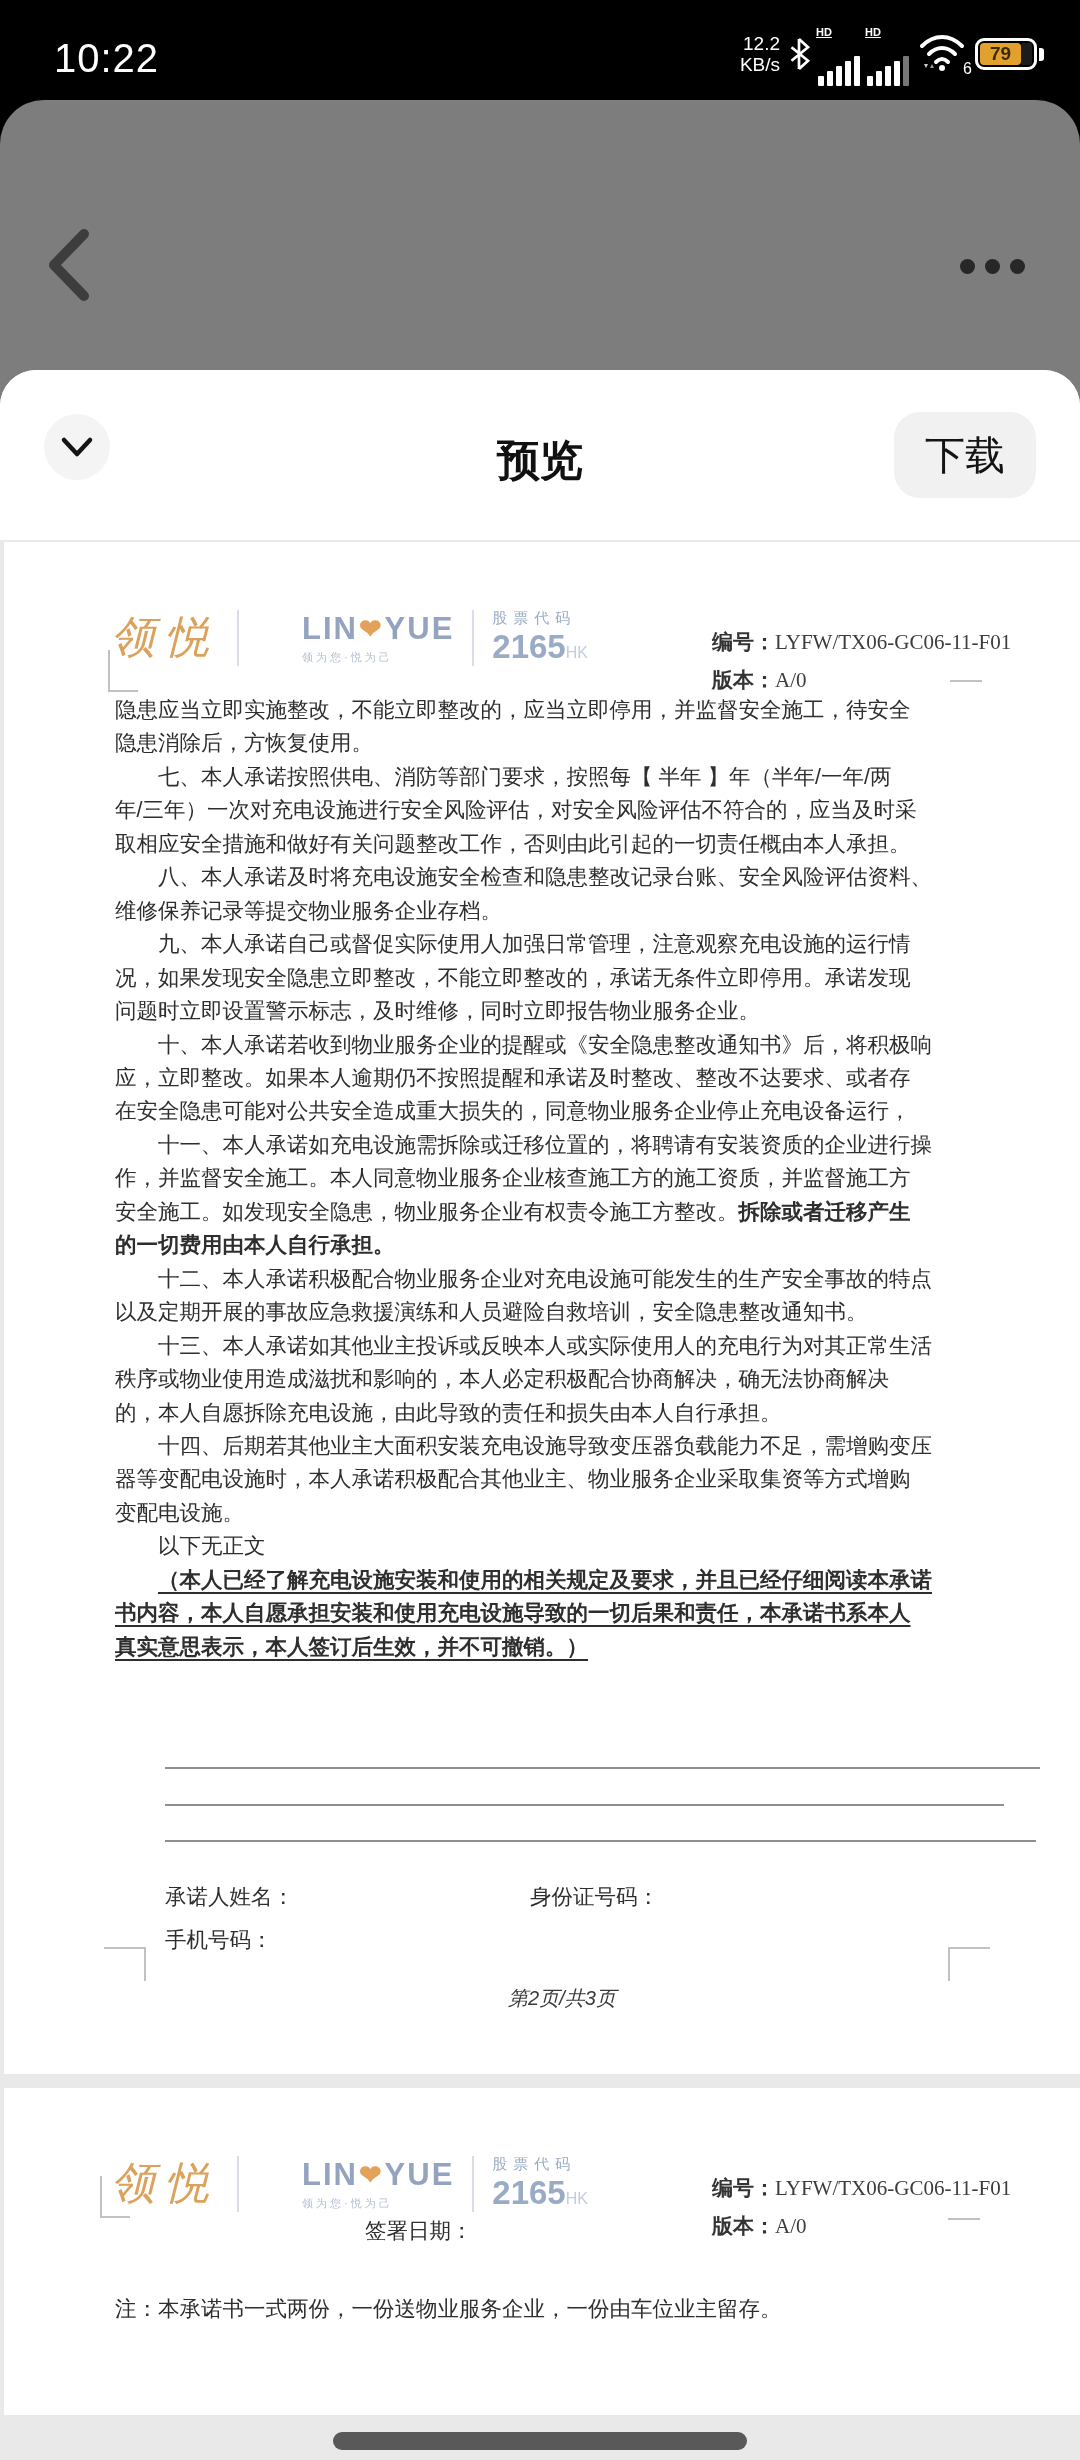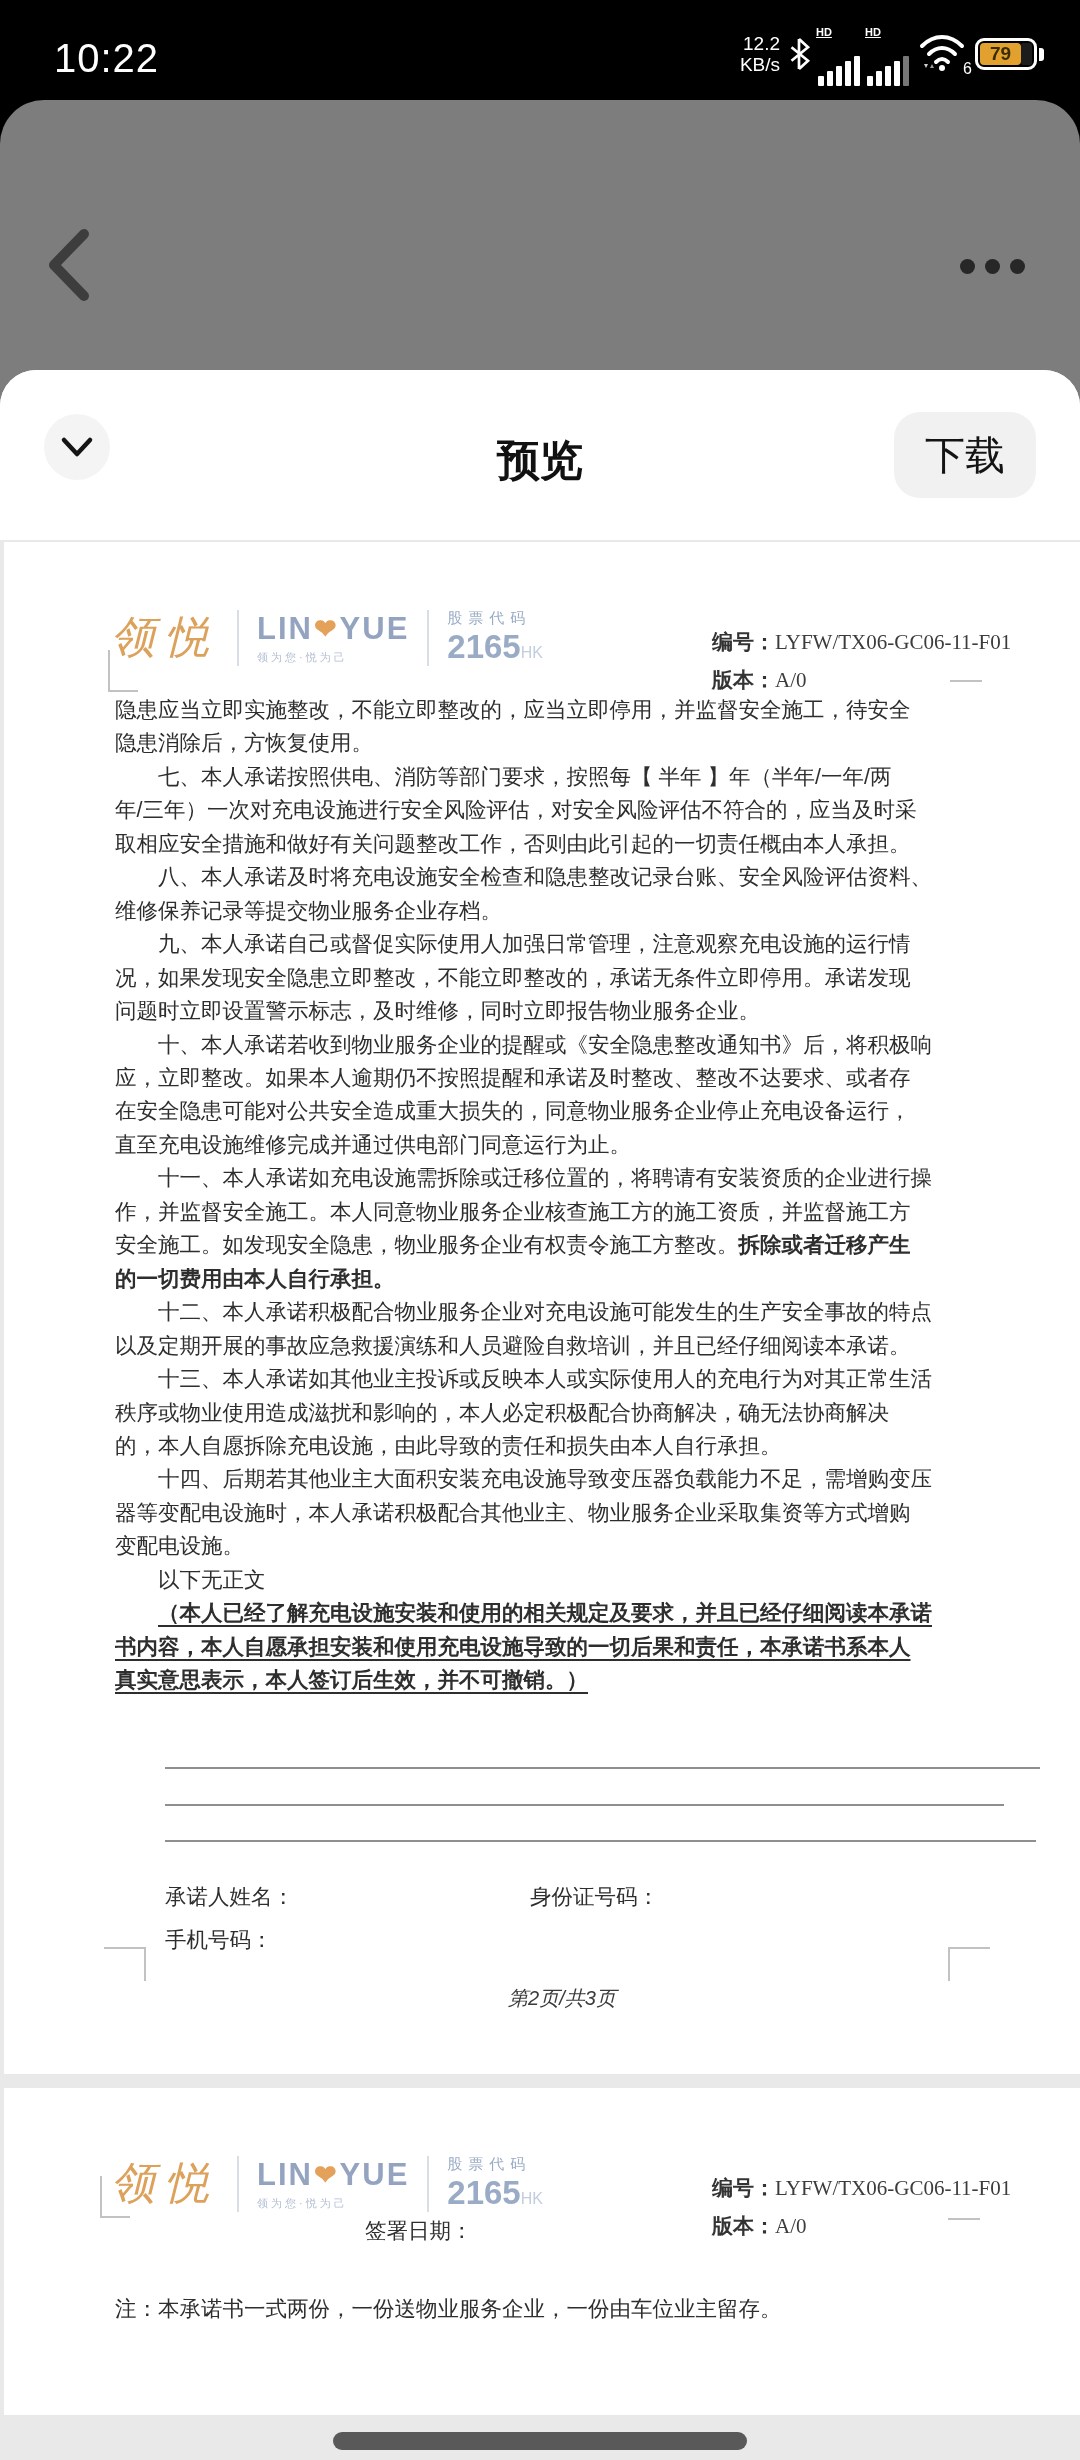--- a/index.html
+++ b/index.html
@@ -39,21 +39,21 @@
   
   .content{position:absolute;left:0;top:170px;width:1080px;height:1920px;background:#e9e9e9;overflow:hidden;}
   .page{position:absolute;left:4px;width:1072px;background:#fff;padding-left:44px;}
   .page-1{top:2px;height:1532px;}
   .page-2{top:1548px;height:327px;}
   
   .doc-header{position:absolute;left:0;top:0;width:100%;height:160px;}
   .logo-row{position:absolute;left:107px;top:66px;display:flex;align-items:center;gap:18px;}
   .logo-cn{font-family:"DejaVu Serif",serif;font-style:italic;font-size:44px;color:#dca25c;letter-spacing:10px;white-space:nowrap;}
   .logo-sep{width:2px;height:56px;background:#d8dde6;}
-  .logo-en{display:flex;flex-direction:column;justify-content:center;}
+  .logo-en{display:flex;flex-direction:column;justify-content:center;margin-left:45px;}
   .logo-en .en{font-size:31px;font-weight:700;color:#94a4c0;letter-spacing:2px;display:flex;align-items:center;}
   .logo-en .heart{color:#e4a15a;font-size:27px;margin:0 1px;}
   .logo-en .tag{font-size:11px;color:#b3bed2;letter-spacing:3px;margin-top:3px;}
   .stock{display:flex;flex-direction:column;justify-content:center;}
   .stock .lbl{font-size:15px;color:#9aabc6;letter-spacing:6px;}
   .stock .code{font-size:33px;font-weight:700;color:#9aabc6;}
   .stock .code small{font-size:16px;color:#c3cddd;font-weight:400;}
   .doc-no{position:absolute;left:708px;top:86px;font-size:21px;color:#333;white-space:nowrap;}
   .doc-no .lab{font-weight:700;}
   .doc-no .val{font-family:"Liberation Serif",serif;color:#3c3c3c;}
@@ -193,27 +193,26 @@
             <div class="doc-line"><span>年/三年）一次对充电设施进行安全风险评估，对安全风险评估不符合的，应当及时采</span></div>
             <div class="doc-line"><span>取相应安全措施和做好有关问题整改工作，否则由此引起的一切责任概由本人承担。</span></div>
             <div class="doc-line indent"><span>八、本人承诺及时将充电设施安全检查和隐患整改记录台账、安全风险评估资料、</span></div>
             <div class="doc-line"><span>维修保养记录等提交物业服务企业存档。</span></div>
             <div class="doc-line indent"><span>九、本人承诺自己或督促实际使用人加强日常管理，注意观察充电设施的运行情</span></div>
             <div class="doc-line"><span>况，如果发现安全隐患立即整改，不能立即整改的，承诺无条件立即停用。承诺发现</span></div>
             <div class="doc-line"><span>问题时立即设置警示标志，及时维修，同时立即报告物业服务企业。</span></div>
             <div class="doc-line indent"><span>十、本人承诺若收到物业服务企业的提醒或《安全隐患整改通知书》后，将积极响</span></div>
             <div class="doc-line"><span>应，立即整改。如果本人逾期仍不按照提醒和承诺及时整改、整改不达要求、或者存</span></div>
             <div class="doc-line"><span>在安全隐患可能对公共安全造成重大损失的，同意物业服务企业停止充电设备运行，</span></div>
-            <div class="doc-line"><span>直至充电设施维修完成并通过供电部门同意运行为止。</span></div>
             <div class="doc-line indent"><span>十一、本人承诺如充电设施需拆除或迁移位置的，将聘请有安装资质的企业进行操</span></div>
             <div class="doc-line"><span>作，并监督安全施工。本人同意物业服务企业核查施工方的施工资质，并监督施工方</span></div>
             <div class="doc-line"><span>安全施工。如发现安全隐患，物业服务企业有权责令施工方整改。</span><span class="b">拆除或者迁移产生</span></div>
             <div class="doc-line"><span class="b">的一切费用由本人自行承担。</span></div>
             <div class="doc-line indent"><span>十二、本人承诺积极配合物业服务企业对充电设施可能发生的生产安全事故的特点</span></div>
-            <div class="doc-line"><span>以及定期开展的事故应急救援演练和人员避险自救培训，并且已经仔细阅读本承诺。</span></div>
+            <div class="doc-line"><span>以及定期开展的事故应急救援演练和人员避险自救培训，安全隐患整改通知书。</span></div>
             <div class="doc-line indent"><span>十三、本人承诺如其他业主投诉或反映本人或实际使用人的充电行为对其正常生活</span></div>
             <div class="doc-line"><span>秩序或物业使用造成滋扰和影响的，本人必定积极配合协商解决，确无法协商解决</span></div>
             <div class="doc-line"><span>的，本人自愿拆除充电设施，由此导致的责任和损失由本人自行承担。</span></div>
             <div class="doc-line indent"><span>十四、后期若其他业主大面积安装充电设施导致变压器负载能力不足，需增购变压</span></div>
             <div class="doc-line"><span>器等变配电设施时，本人承诺积极配合其他业主、物业服务企业采取集资等方式增购</span></div>
             <div class="doc-line"><span>变配电设施。</span></div>
             <div class="doc-line indent"><span>以下无正文</span></div>
             <div class="doc-line indent"><span class="b u">（本人已经了解充电设施安装和使用的相关规定及要求，并且已经仔细阅读本承诺</span></div>
             <div class="doc-line"><span class="b u">书内容，本人自愿承担安装和使用充电设施导致的一切后果和责任，本承诺书系本人</span></div>
             <div class="doc-line"><span class="b u">真实意思表示，本人签订后生效，并不可撤销。）</span></div>

